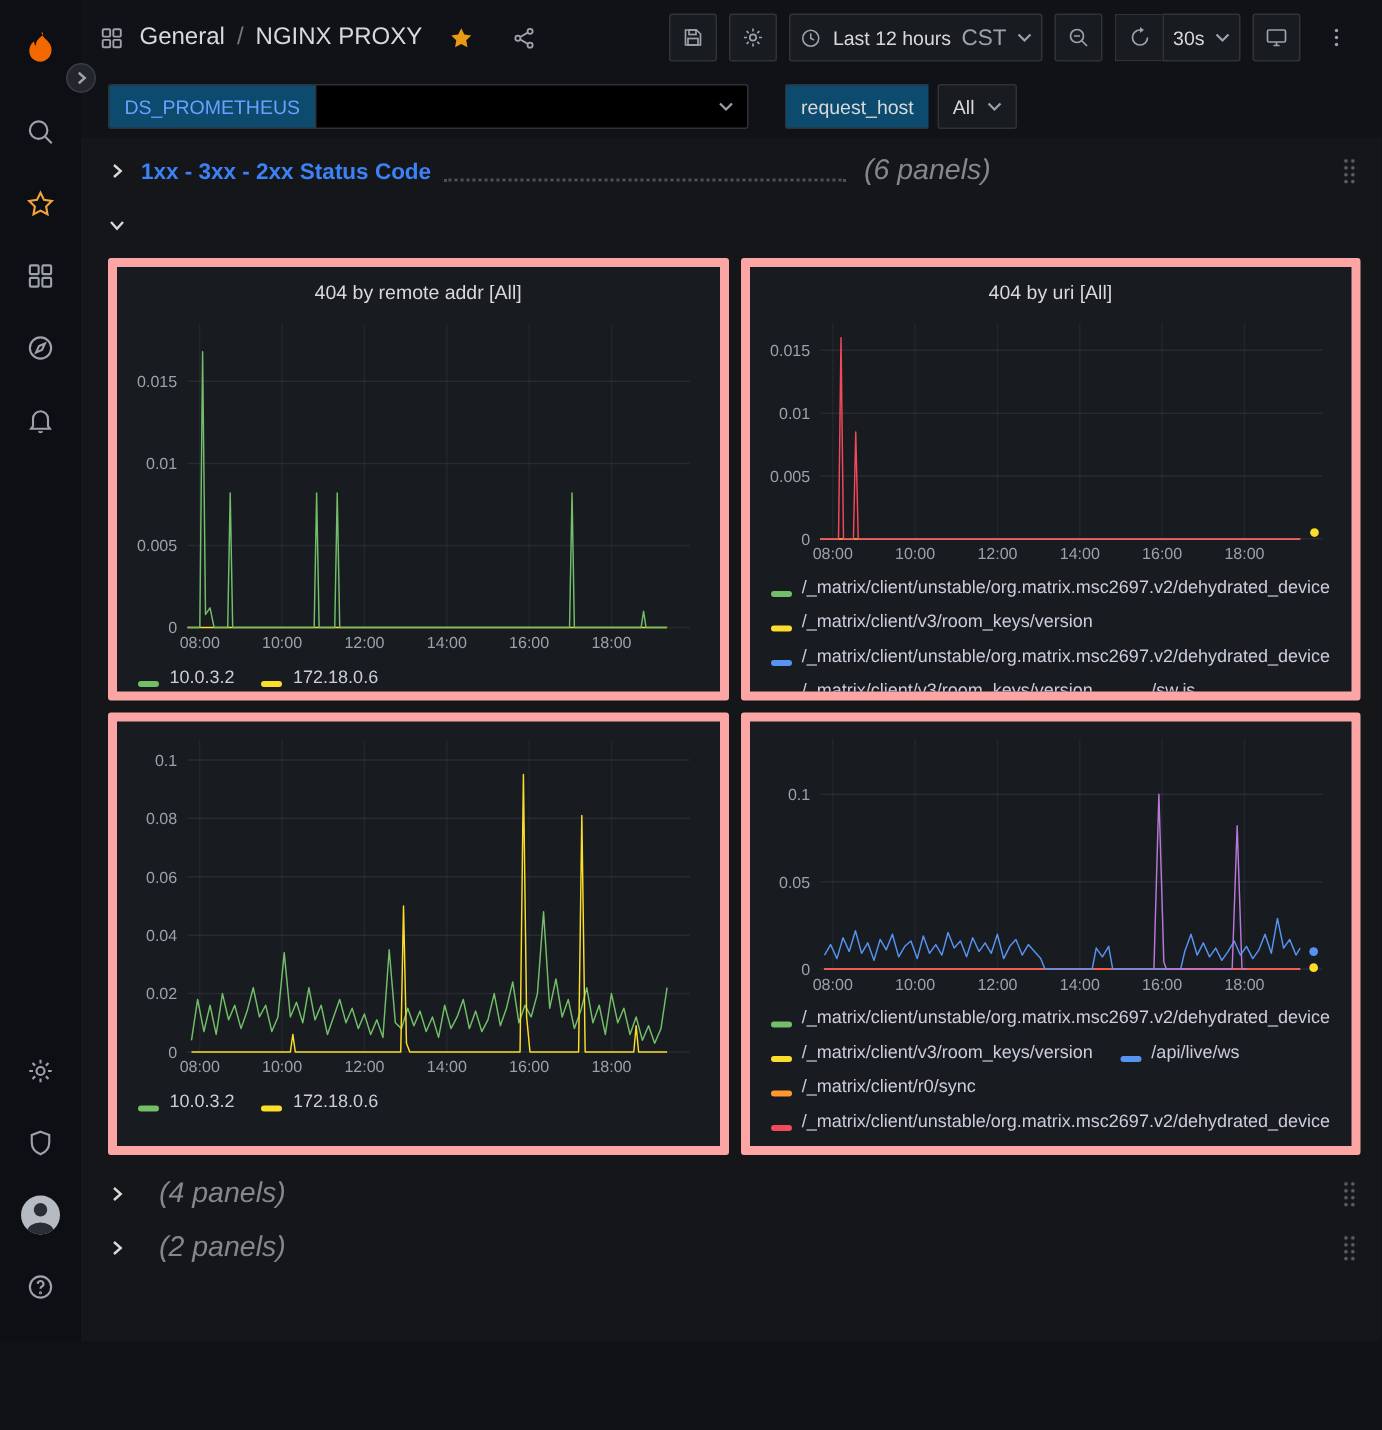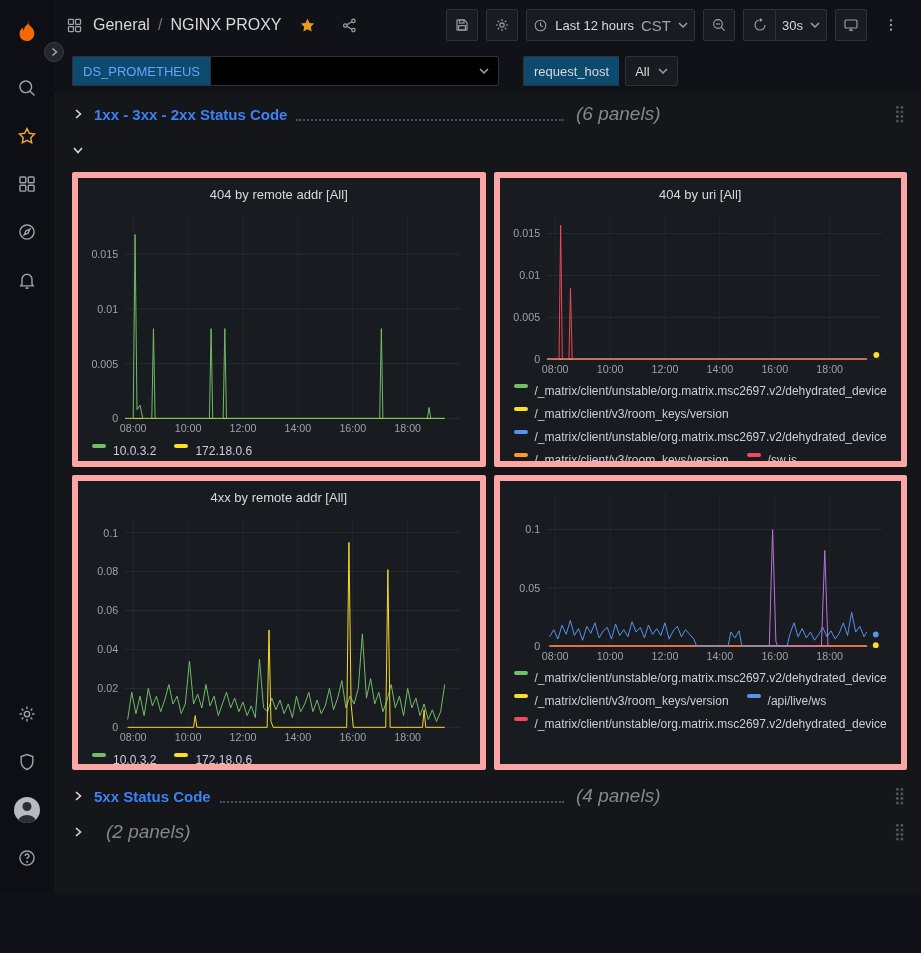--- a/index.html
+++ b/index.html
@@ -53,21 +53,21 @@
   
   .panels{display:grid;grid-template-columns:1fr 1fr;gap:8px;margin:0 0 12px}
   .panel{background:#181b1f;border:6px solid #fca5a5;border-radius:2px;height:295px;display:flex;flex-direction:column;overflow:hidden;padding:3px 8px 0}
   .panel-title{height:26px;flex:none;display:flex;align-items:center;justify-content:center;font-size:13px;font-weight:500;color:#d8d9da;cursor:pointer;white-space:nowrap}
   .chart-wrap{flex:none;width:100%}
   .ch232{height:232px}.ch172{height:172px}.ch238{height:238px}.ch182{height:182px}
   .chart-wrap svg{display:block;width:100%;height:100%}
   svg text.tick{fill:#9ca1aa;font-size:11px;font-family:"Liberation Sans",sans-serif}
   .legend{flex:none}
   .legend-row{height:23px;display:flex;align-items:center;gap:18px;padding-left:6px;overflow:hidden;white-space:nowrap}
-  .legend-item{display:inline-flex;align-items:flex-start;gap:7px;font-size:12px;color:#ccccdc;cursor:pointer;white-space:nowrap}
+  .legend-item{display:inline-flex;align-items:flex-end;gap:7px;font-size:12px;color:#ccccdc;cursor:pointer;white-space:nowrap}
   .swatch{width:14px;height:4px;border-radius:2px;flex:none;display:inline-block}
 </style>
 </head>
 <body>
 
 <div class="app">
 
   <aside class="sidebar">
     <button class="side-icon side-logo">
       <svg width="26" height="26" viewBox="0 0 24 24">
@@ -378,21 +378,20 @@
                   <span>/_matrix/client/v3/room_keys/version</span>
                 </span>
                 <span class="legend-item">
                   <span class="swatch" style="background: rgb(242, 73, 92);"></span>
                   <span>/sw.js</span>
                 </span>
               </div>
             </div>
         </section>
         <section class="panel">
-          <header class="panel-title">4xx by remote addr [All]</header>
           <div class="chart-wrap ch238">
               <svg width="396" height="238" viewBox="0 0 396 238">
                 <line x1="48.45901639344262" x2="48.45901639344262" y1="6" y2="220" stroke="rgba(204,204,220,0.06)"></line>
                 <line x1="104.85245901639344" x2="104.85245901639344" y1="6" y2="220" stroke="rgba(204,204,220,0.06)"></line>
                 <line x1="161.24590163934425" x2="161.24590163934425" y1="6" y2="220" stroke="rgba(204,204,220,0.06)"></line>
                 <line x1="217.63934426229508" x2="217.63934426229508" y1="6" y2="220" stroke="rgba(204,204,220,0.06)"></line>
                 <line x1="274.03278688524597" x2="274.03278688524597" y1="6" y2="220" stroke="rgba(204,204,220,0.06)"></line>
                 <line x1="330.4262295081968" x2="330.4262295081968" y1="6" y2="220" stroke="rgba(204,204,220,0.06)"></line>
                 <line x1="40" x2="384" y1="220" y2="220" stroke="rgba(204,204,220,0.09)"></line>
                 <text x="33" y="224" text-anchor="end" class="tick">0</text>
@@ -472,38 +471,40 @@
                   <span class="swatch" style="background: rgb(250, 222, 42);"></span>
                   <span>/_matrix/client/v3/room_keys/version</span>
                 </span>
                 <span class="legend-item">
                   <span class="swatch" style="background: rgb(87, 148, 242);"></span>
                   <span>/api/live/ws</span>
                 </span>
               </div>
               <div class="legend-row">
                 <span class="legend-item">
+                  <span class="swatch" style="background: rgb(255, 152, 48);"></span>
+                  <span>/_matrix/client/r0/sync</span>
+                </span>
+              </div>
+              <div class="legend-row">
+                <span class="legend-item">
                   <span class="swatch" style="background: rgb(242, 73, 92);"></span>
                   <span>/_matrix/client/unstable/org.matrix.msc2697.v2/dehydrated_device</span>
                 </span>
               </div>
             </div>
         </section>
       </div>
 
       <div class="dash-row">
         <span class="row-chevron">
           <svg width="12" height="12" viewBox="0 0 12 12" fill="none" stroke="#d8d9da" stroke-width="1.6">
               <path d="M4 2l4.5 4L4 10"></path>
             </svg>
         </span>
-        <span class="row-main">
-          <span class="row-title">5xx Status Code</span>
-          <span class="row-dots"></span>
-        </span>
         <span class="row-count">(4 panels)</span>
         <span class="row-handle"></span>
       </div>
 
       <div class="dash-row">
         <span class="row-chevron">
           <svg width="12" height="12" viewBox="0 0 12 12" fill="none" stroke="#d8d9da" stroke-width="1.6">
               <path d="M4 2l4.5 4L4 10"></path>
             </svg>
         </span>

